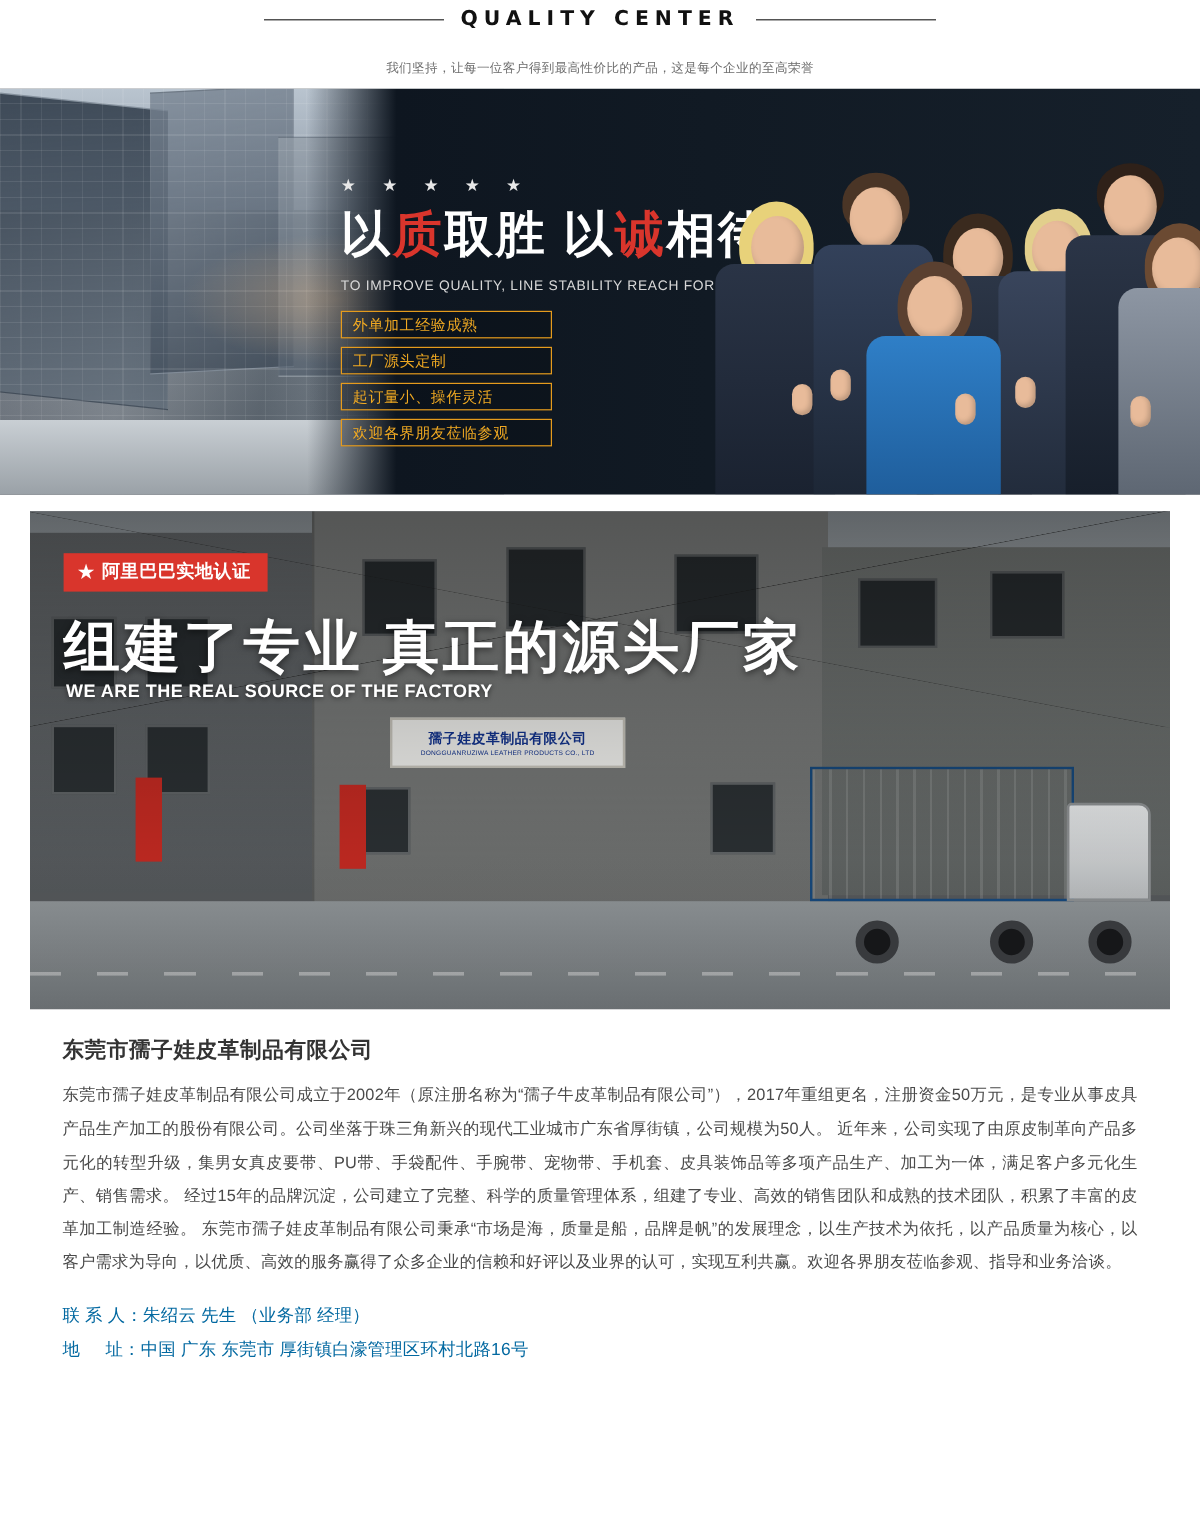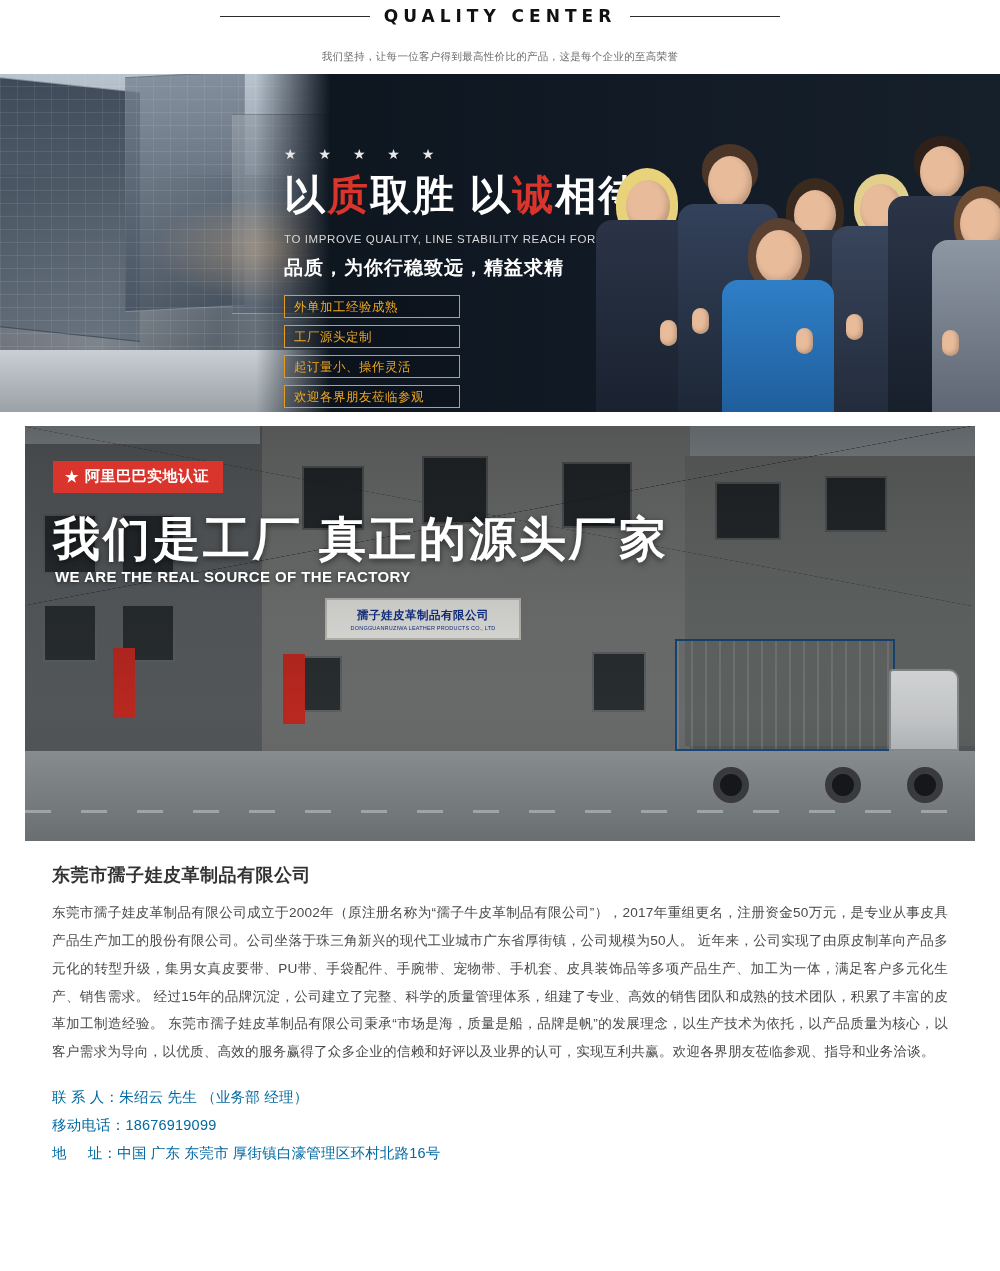--- a/index.html
+++ b/index.html
@@ -294,21 +294,20 @@
       <div class="road"></div>
     </div>
     <div class="banner-right"></div>
 
     <div class="banner-text">
       <div class="stars">★ ★ ★ ★ ★</div>
       <div class="head-cn">
         <span>以</span><span class="hl">质</span><span>取胜 以</span><span class="hl">诚</span><span>相待</span>
       </div>
       <div class="head-en">TO IMPROVE QUALITY, LINE STABILITY REACH FOR YOU</div>
-      <div class="head-sub2">品质，为你行稳致远，精益求精</div>
       <div class="feature-list">
         <div class="feature-item">外单加工经验成熟</div>
         <div class="feature-item">工厂源头定制</div>
         <div class="feature-item">起订量小、操作灵活</div>
         <div class="feature-item">欢迎各界朋友莅临参观</div>
       </div>
     </div>
 
     <div class="people">
 
@@ -398,28 +397,27 @@
         <div class="wheel w1"></div>
         <div class="wheel w2"></div>
         <div class="wheel w3"></div>
       </div>
       <div class="f-overlay"></div>
 
       <div class="cert-badge">
         <span>★</span>
         <span>阿里巴巴实地认证</span>
       </div>
-      <div class="f-title">我们是工厂  真正的源头厂家</div>
+      <div class="f-title">组建了专业  真正的源头厂家</div>
       <div class="f-title-en">WE ARE THE REAL SOURCE OF THE FACTORY</div>
     </div>
   </div>
 
   <div class="company">
     <h2>东莞市孺子娃皮革制品有限公司</h2>
     <p class="desc">东莞市孺子娃皮革制品有限公司成立于2002年（原注册名称为“孺子牛皮革制品有限公司”），2017年重组更名，注册资金50万元，是专业从事皮具产品生产加工的股份有限公司。公司坐落于珠三角新兴的现代工业城市广东省厚街镇，公司规模为50人。 近年来，公司实现了由原皮制革向产品多元化的转型升级，集男女真皮要带、PU带、手袋配件、手腕带、宠物带、手机套、皮具装饰品等多项产品生产、加工为一体，满足客户多元化生产、销售需求。 经过15年的品牌沉淀，公司建立了完整、科学的质量管理体系，组建了专业、高效的销售团队和成熟的技术团队，积累了丰富的皮革加工制造经验。 东莞市孺子娃皮革制品有限公司秉承“市场是海，质量是船，品牌是帆”的发展理念，以生产技术为依托，以产品质量为核心，以客户需求为导向，以优质、高效的服务赢得了众多企业的信赖和好评以及业界的认可，实现互利共赢。欢迎各界朋友莅临参观、指导和业务洽谈。</p>
     <div class="contact">
       <div>联 系 人：朱绍云 先生 （业务部 经理）</div>
-      <div>移动电话：18676919099</div>
       <div>地     址：中国 广东 东莞市 厚街镇白濠管理区环村北路16号</div>
     </div>
   </div>
 
 </div>
 
 </body></html>

